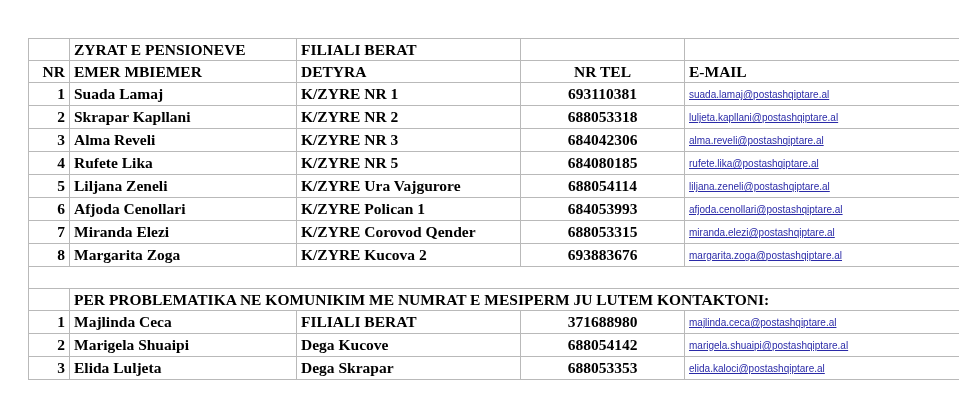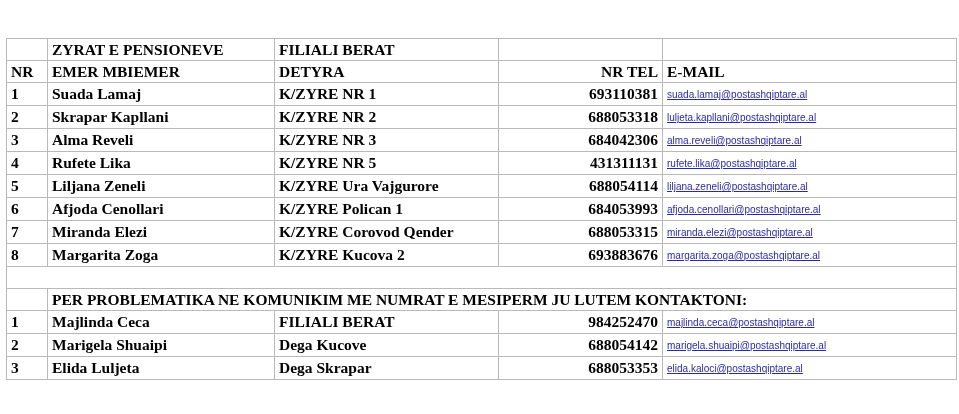--- a/index.html
+++ b/index.html
@@ -9,43 +9,43 @@
   }
   body {
     width: 959px;
     height: 414px;
     font-family: "Liberation Serif", serif;
     color: #000000;
     overflow: hidden;
   }
   .sheet {
     position: absolute;
-    left: 6px;
+    left: 28px;
     top: 38px;
     width: 918px;
   }
   table.grid {
     border-collapse: collapse;
     table-layout: fixed;
     width: 918px;
   }
   table.grid td {
     border: 1px solid #b9b9b9;
     height: 21px;
     padding: 0 4px;
     font-size: 15.5px;
     line-height: 20px;
     vertical-align: middle;
     white-space: nowrap;
     overflow: hidden;
   }
-  .col-nr    { width: 32px;  text-align: left; padding-right: 5px; }
+  .col-nr    { width: 32px;  text-align: right; padding-right: 5px; }
   .col-name  { width: 218px; }
   .col-duty  { width: 215px; margin-left: 31px; }
-  .col-tel   { width: 155px; text-align: right; padding-right: 7px; margin-top: 40px; }
+  .col-tel   { width: 155px; text-align: center; padding-right: 7px; margin-top: 40px; }
   .col-mail  { width: 285px; }
   .bold { font-weight: bold; }
   .email {
     color: #2a2aa8;
     text-decoration: underline;
     font-size: 10px;
     font-family: Liberation Sans, sans-serif;
   }
   .gap-row td {
     border: none;
@@ -100,21 +100,21 @@
         <td class="col-nr bold">3</td>
         <td class="col-name bold">Alma Reveli</td>
         <td class="col-duty bold">K/ZYRE NR 3</td>
         <td class="col-tel bold">684042306</td>
         <td class="col-mail"><span class="email">alma.reveli@postashqiptare.al</span></td>
       </tr>
       <tr>
         <td class="col-nr bold">4</td>
         <td class="col-name bold">Rufete Lika</td>
         <td class="col-duty bold">K/ZYRE NR 5</td>
-        <td class="col-tel bold">431311131</td>
+        <td class="col-tel bold">684080185</td>
         <td class="col-mail"><span class="email">rufete.lika@postashqiptare.al</span></td>
       </tr>
       <tr>
         <td class="col-nr bold">5</td>
         <td class="col-name bold">Liljana Zeneli</td>
         <td class="col-duty bold">K/ZYRE Ura Vajgurore</td>
         <td class="col-tel bold">688054114</td>
         <td class="col-mail"><span class="email">liljana.zeneli@postashqiptare.al</span></td>
       </tr>
       <tr>
@@ -145,21 +145,21 @@
 
       <tr class="note-row">
         <td class="col-nr"></td>
         <td colspan="4">PER PROBLEMATIKA NE KOMUNIKIM ME NUMRAT E MESIPERM JU LUTEM KONTAKTONI:</td>
       </tr>
 
       <tr>
         <td class="col-nr bold">1</td>
         <td class="col-name bold">Majlinda Ceca</td>
         <td class="col-duty bold">FILIALI BERAT</td>
-        <td class="col-tel bold">984252470</td>
+        <td class="col-tel bold">371688980</td>
         <td class="col-mail"><span class="email">majlinda.ceca@postashqiptare.al</span></td>
       </tr>
       <tr>
         <td class="col-nr bold">2</td>
         <td class="col-name bold">Marigela Shuaipi</td>
         <td class="col-duty bold">Dega Kucove</td>
         <td class="col-tel bold">688054142</td>
         <td class="col-mail"><span class="email">marigela.shuaipi@postashqiptare.al</span></td>
       </tr>
       <tr>

